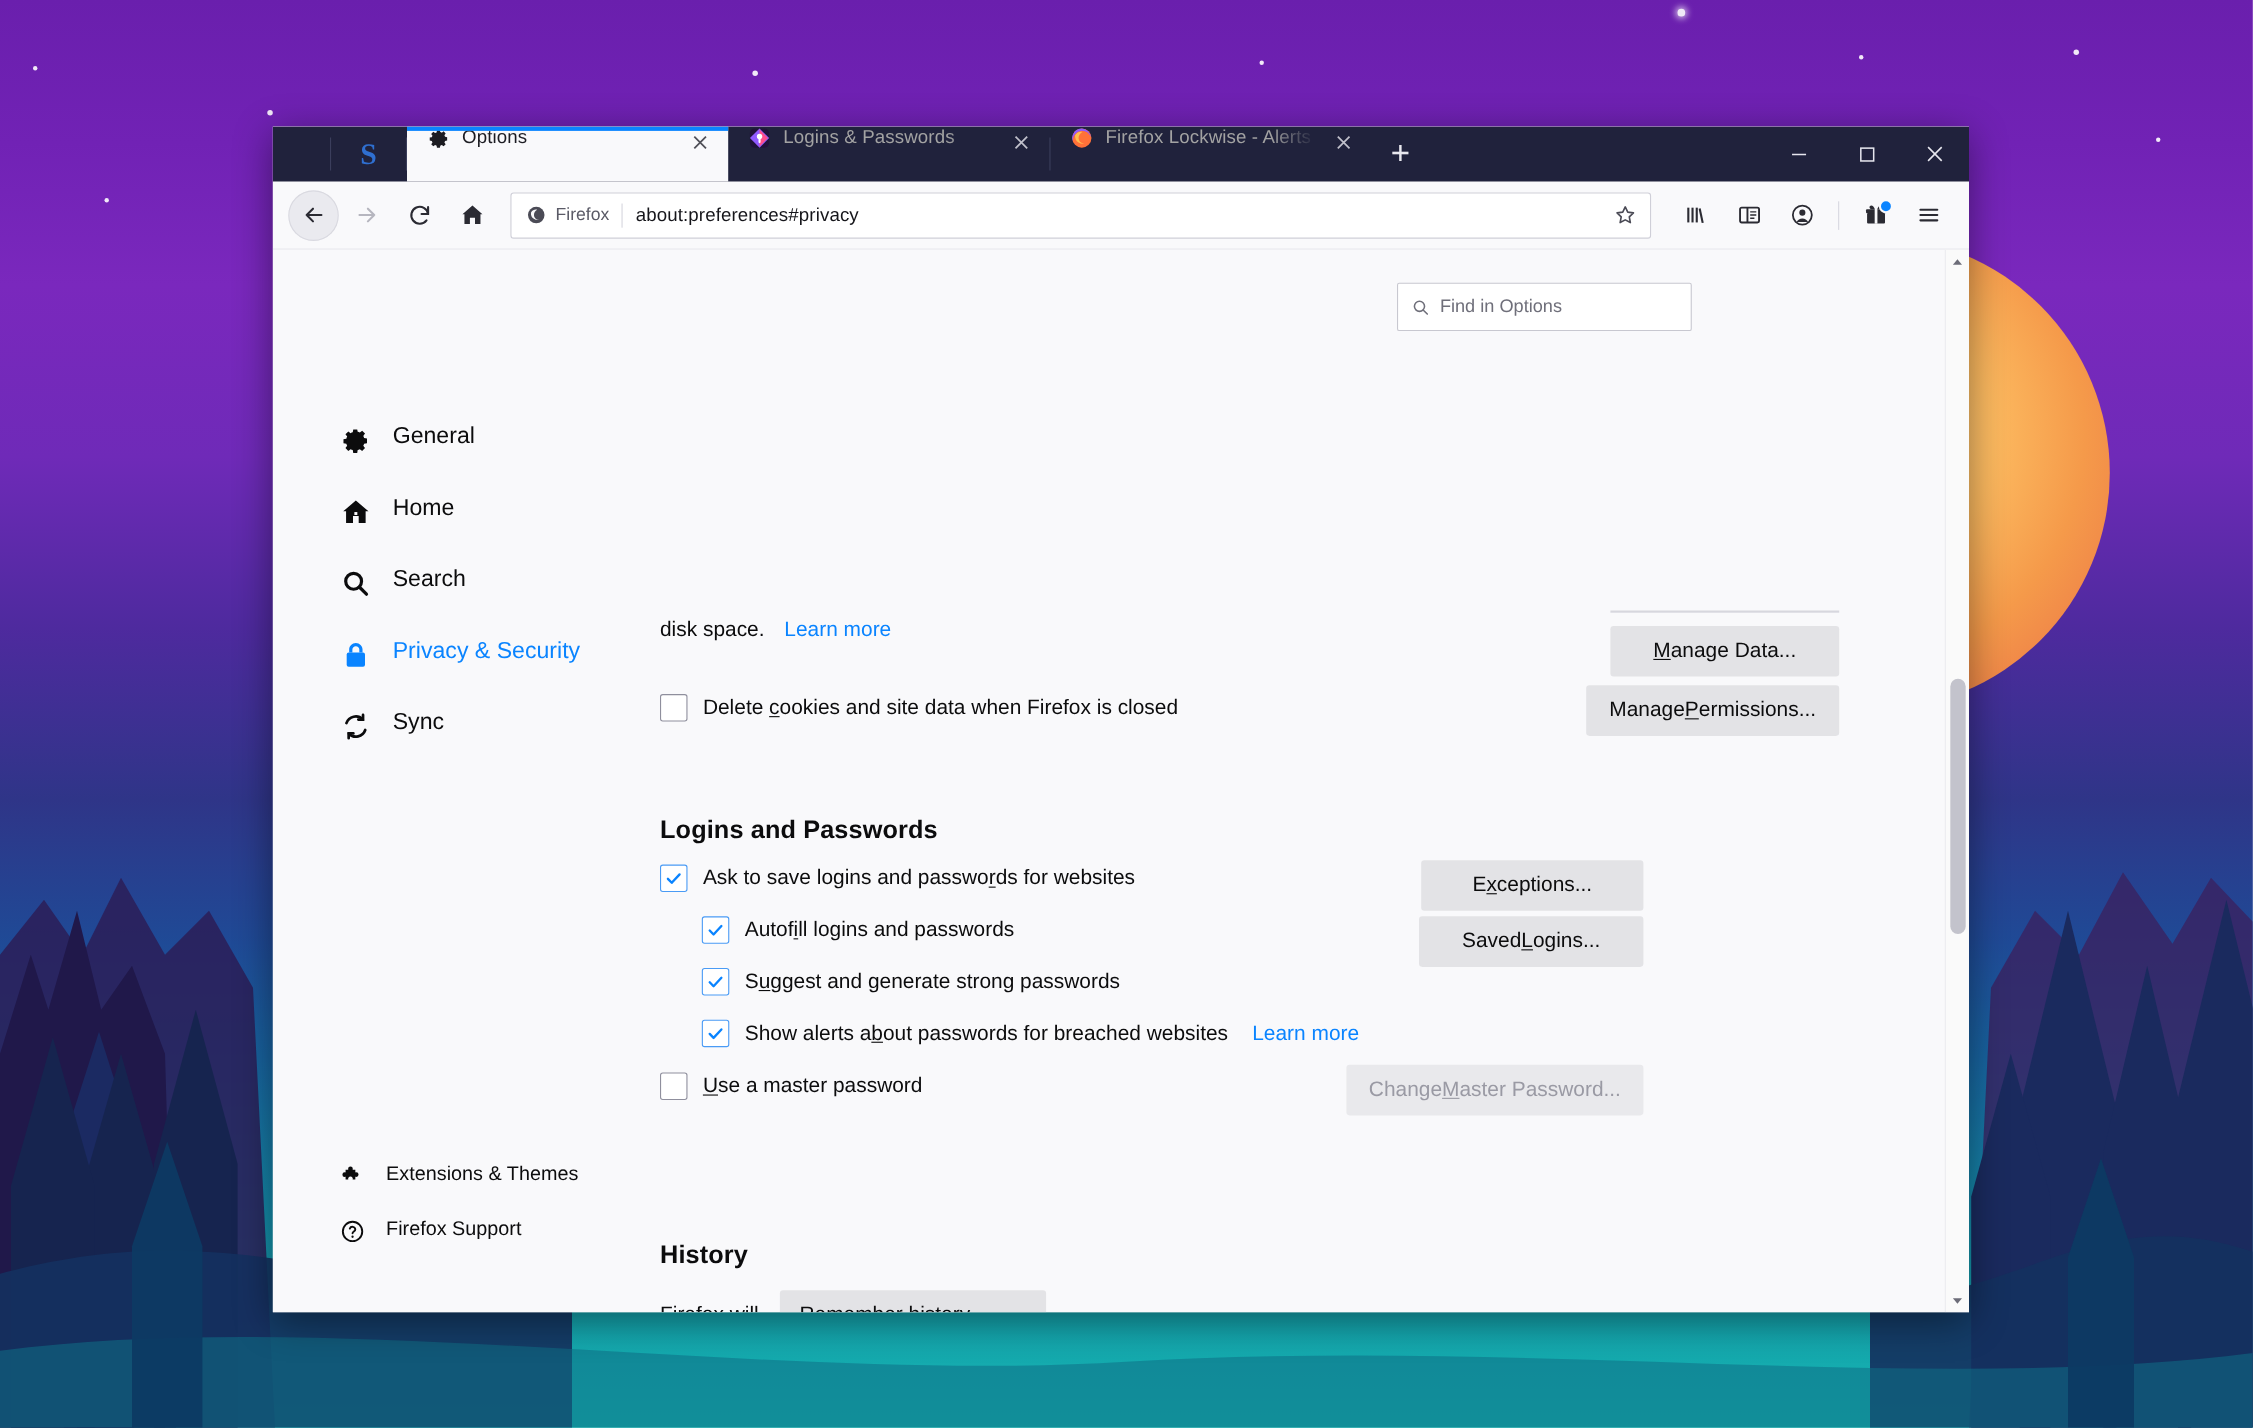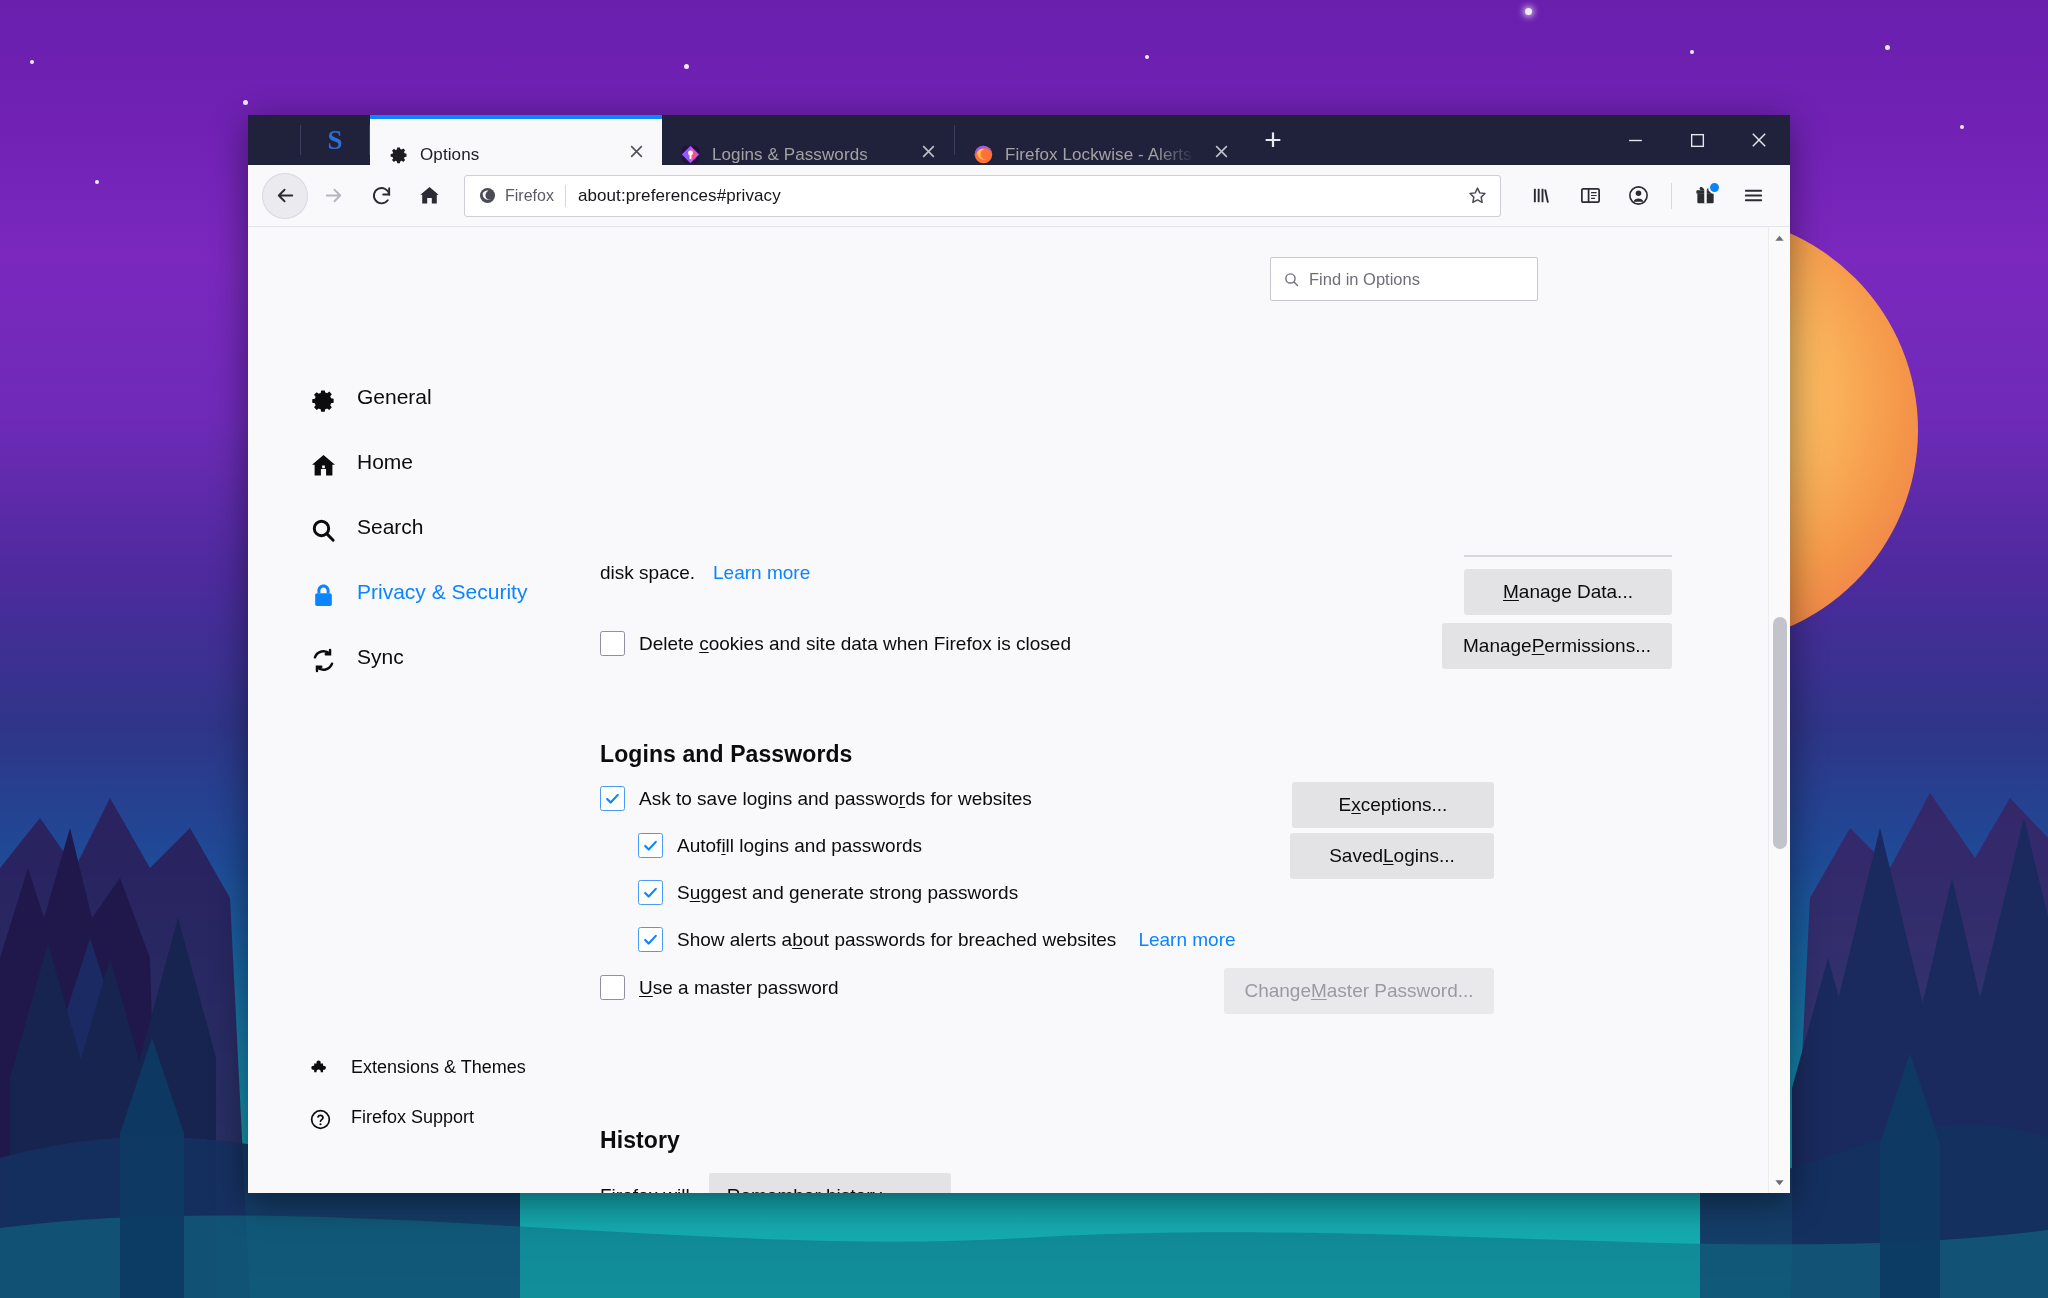--- a/index.html
+++ b/index.html
@@ -43,21 +43,21 @@
   .tabstrip-left-pad { width: 52px; height: 50px; }
   .tab-sep { width: 1px; height: 30px; background: #3b3e5c; margin-bottom: 10px; align-self: flex-end; }
   .pinned-tab {
     width: 68px; height: 50px; display: flex; align-items: center; justify-content: center;
   }
   .pinned-icon {
     font-size: 27px; font-weight: bold; color: #2f6fd0;
     font-family: "Liberation Serif", serif; line-height: 1;
   }
   .tab {
-    height: 50px; display: flex; align-items: flex-end; gap: 11px;
+    height: 50px; display: flex; align-items: flex-start; gap: 11px;
     padding: 0 12px 0 18px; position: relative; min-width: 0;
   }
   .tab.inactive { color: #a3a3a3; width: 292px; }
   .tab.active {
     background: #f9f9fb; color: #1c1c22; width: 292px;
   }
   .tab.active::before {
     content: ""; position: absolute; left: 0; right: 0; top: 0; height: 4px; background: #0a84ff;
   }
   .tab-favicon { width: 21px; height: 21px; flex: 0 0 21px; display: flex; align-items: center; justify-content: center; }

